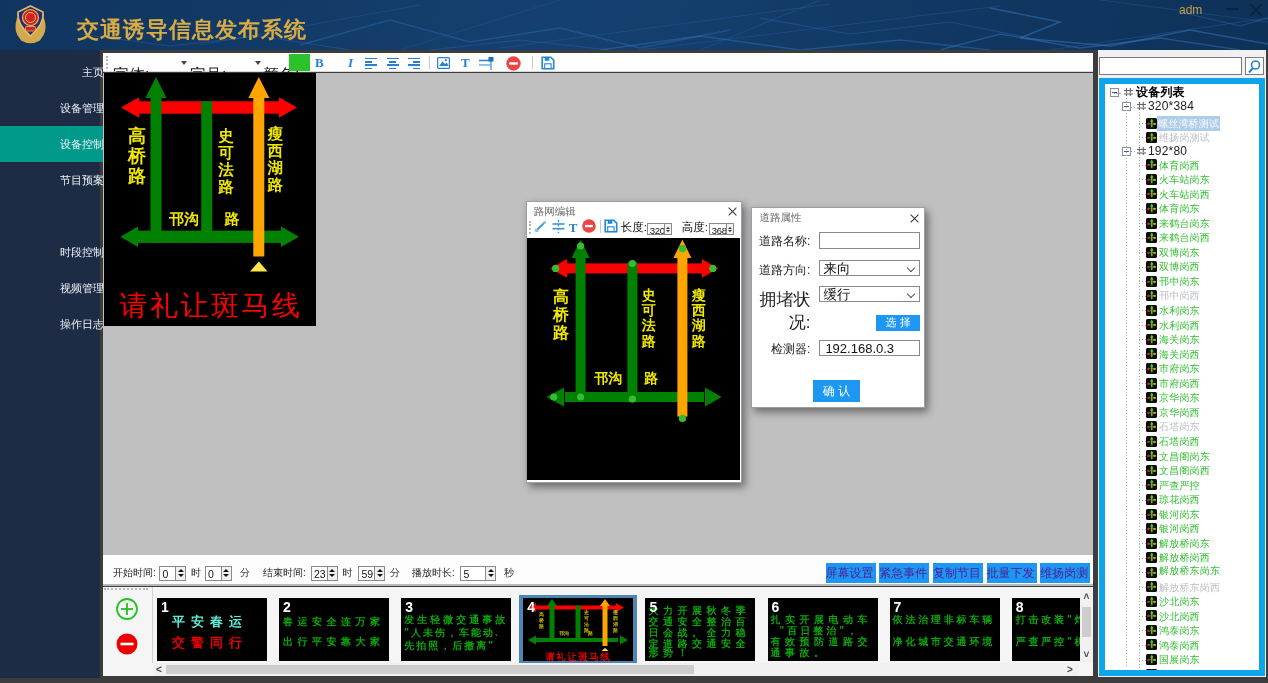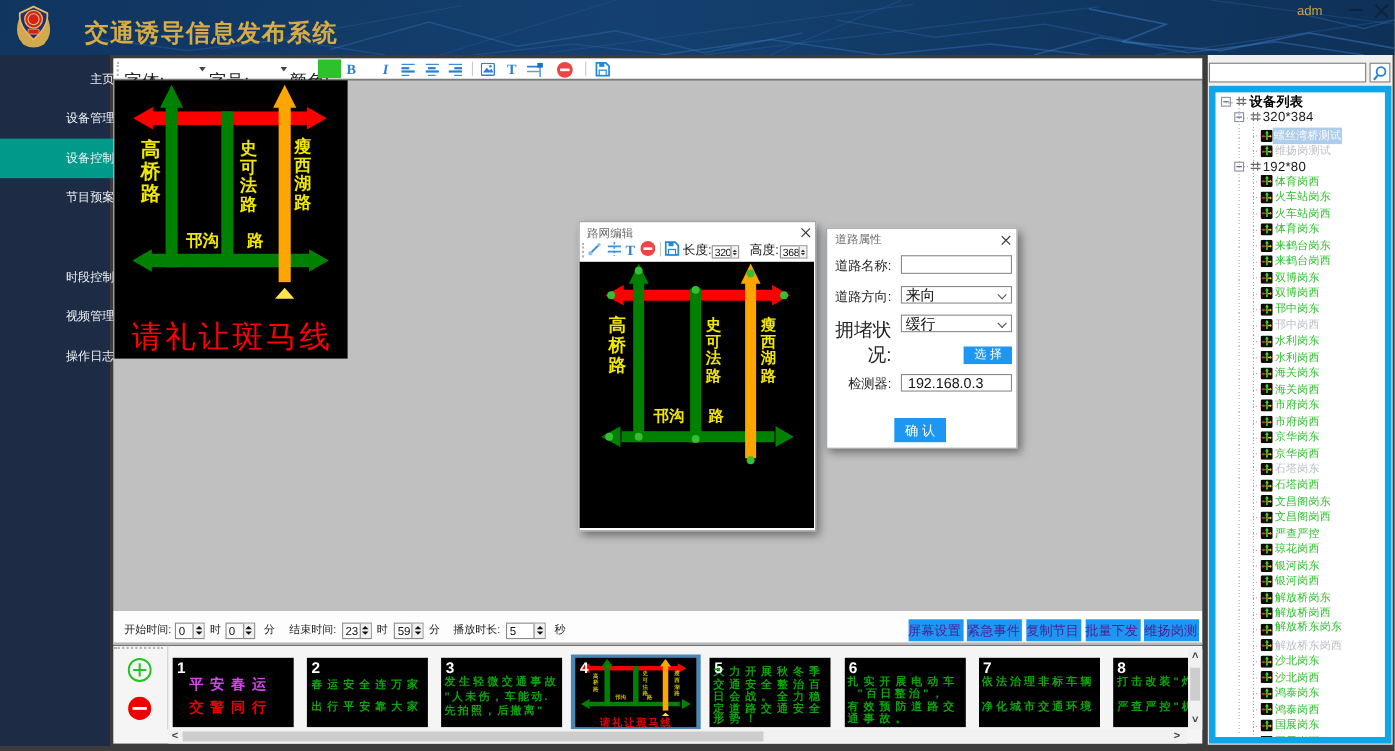--- a/index.html
+++ b/index.html
@@ -314,21 +314,21 @@
         <line x1="5" y1="11" x2="17" y2="11" stroke="#22c322" stroke-width="1.8"></line>
         <line x1="11" y1="5" x2="11" y2="17" stroke="#22c322" stroke-width="1.8"></line>
       </svg>
 <svg style="position:absolute;left:13px;top:46px" width="22" height="22">
         <circle cx="11" cy="11" r="10.5" fill="#ee0000"></circle>
         <rect x="4.5" y="9.7" width="13" height="2.6" fill="#fff"></rect>
       </svg>
 <div style="position:absolute;left:49px;top:0;width:1px;height:76px;background:#d0d0d0"></div>
 <div class="thumb" style="left:54px">
         <div class="num">1</div>
-        <div class="tline" style="left:15px;top:15px;color:#d946ef;font-size:13px;letter-spacing:6px">平安春运</div>
+        <div class="tline" style="left:15px;top:15px;color:#5eead4;font-size:13px;letter-spacing:6px">平安春运</div>
         <div class="tline" style="left:15px;top:36px;color:#e80000;font-size:13px;letter-spacing:6px">交警同行</div>
       </div>
 <div class="thumb" style="left:176.1px">
         <div class="num">2</div>
         <div class="tline" style="left:4px;top:17px;color:#0da30d;font-size:10px;letter-spacing:4.5px">春运安全连万家</div>
         <div class="tline" style="left:4px;top:37px;color:#0da30d;font-size:10px;letter-spacing:4.5px">出行平安靠大家</div>
       </div>
 <div class="thumb" style="left:298.2px">
         <div class="num">3</div>
         <div class="tline" style="left:3px;top:15px;color:#0da30d;font-size:10px;letter-spacing:3px">发生轻微交通事故</div>

